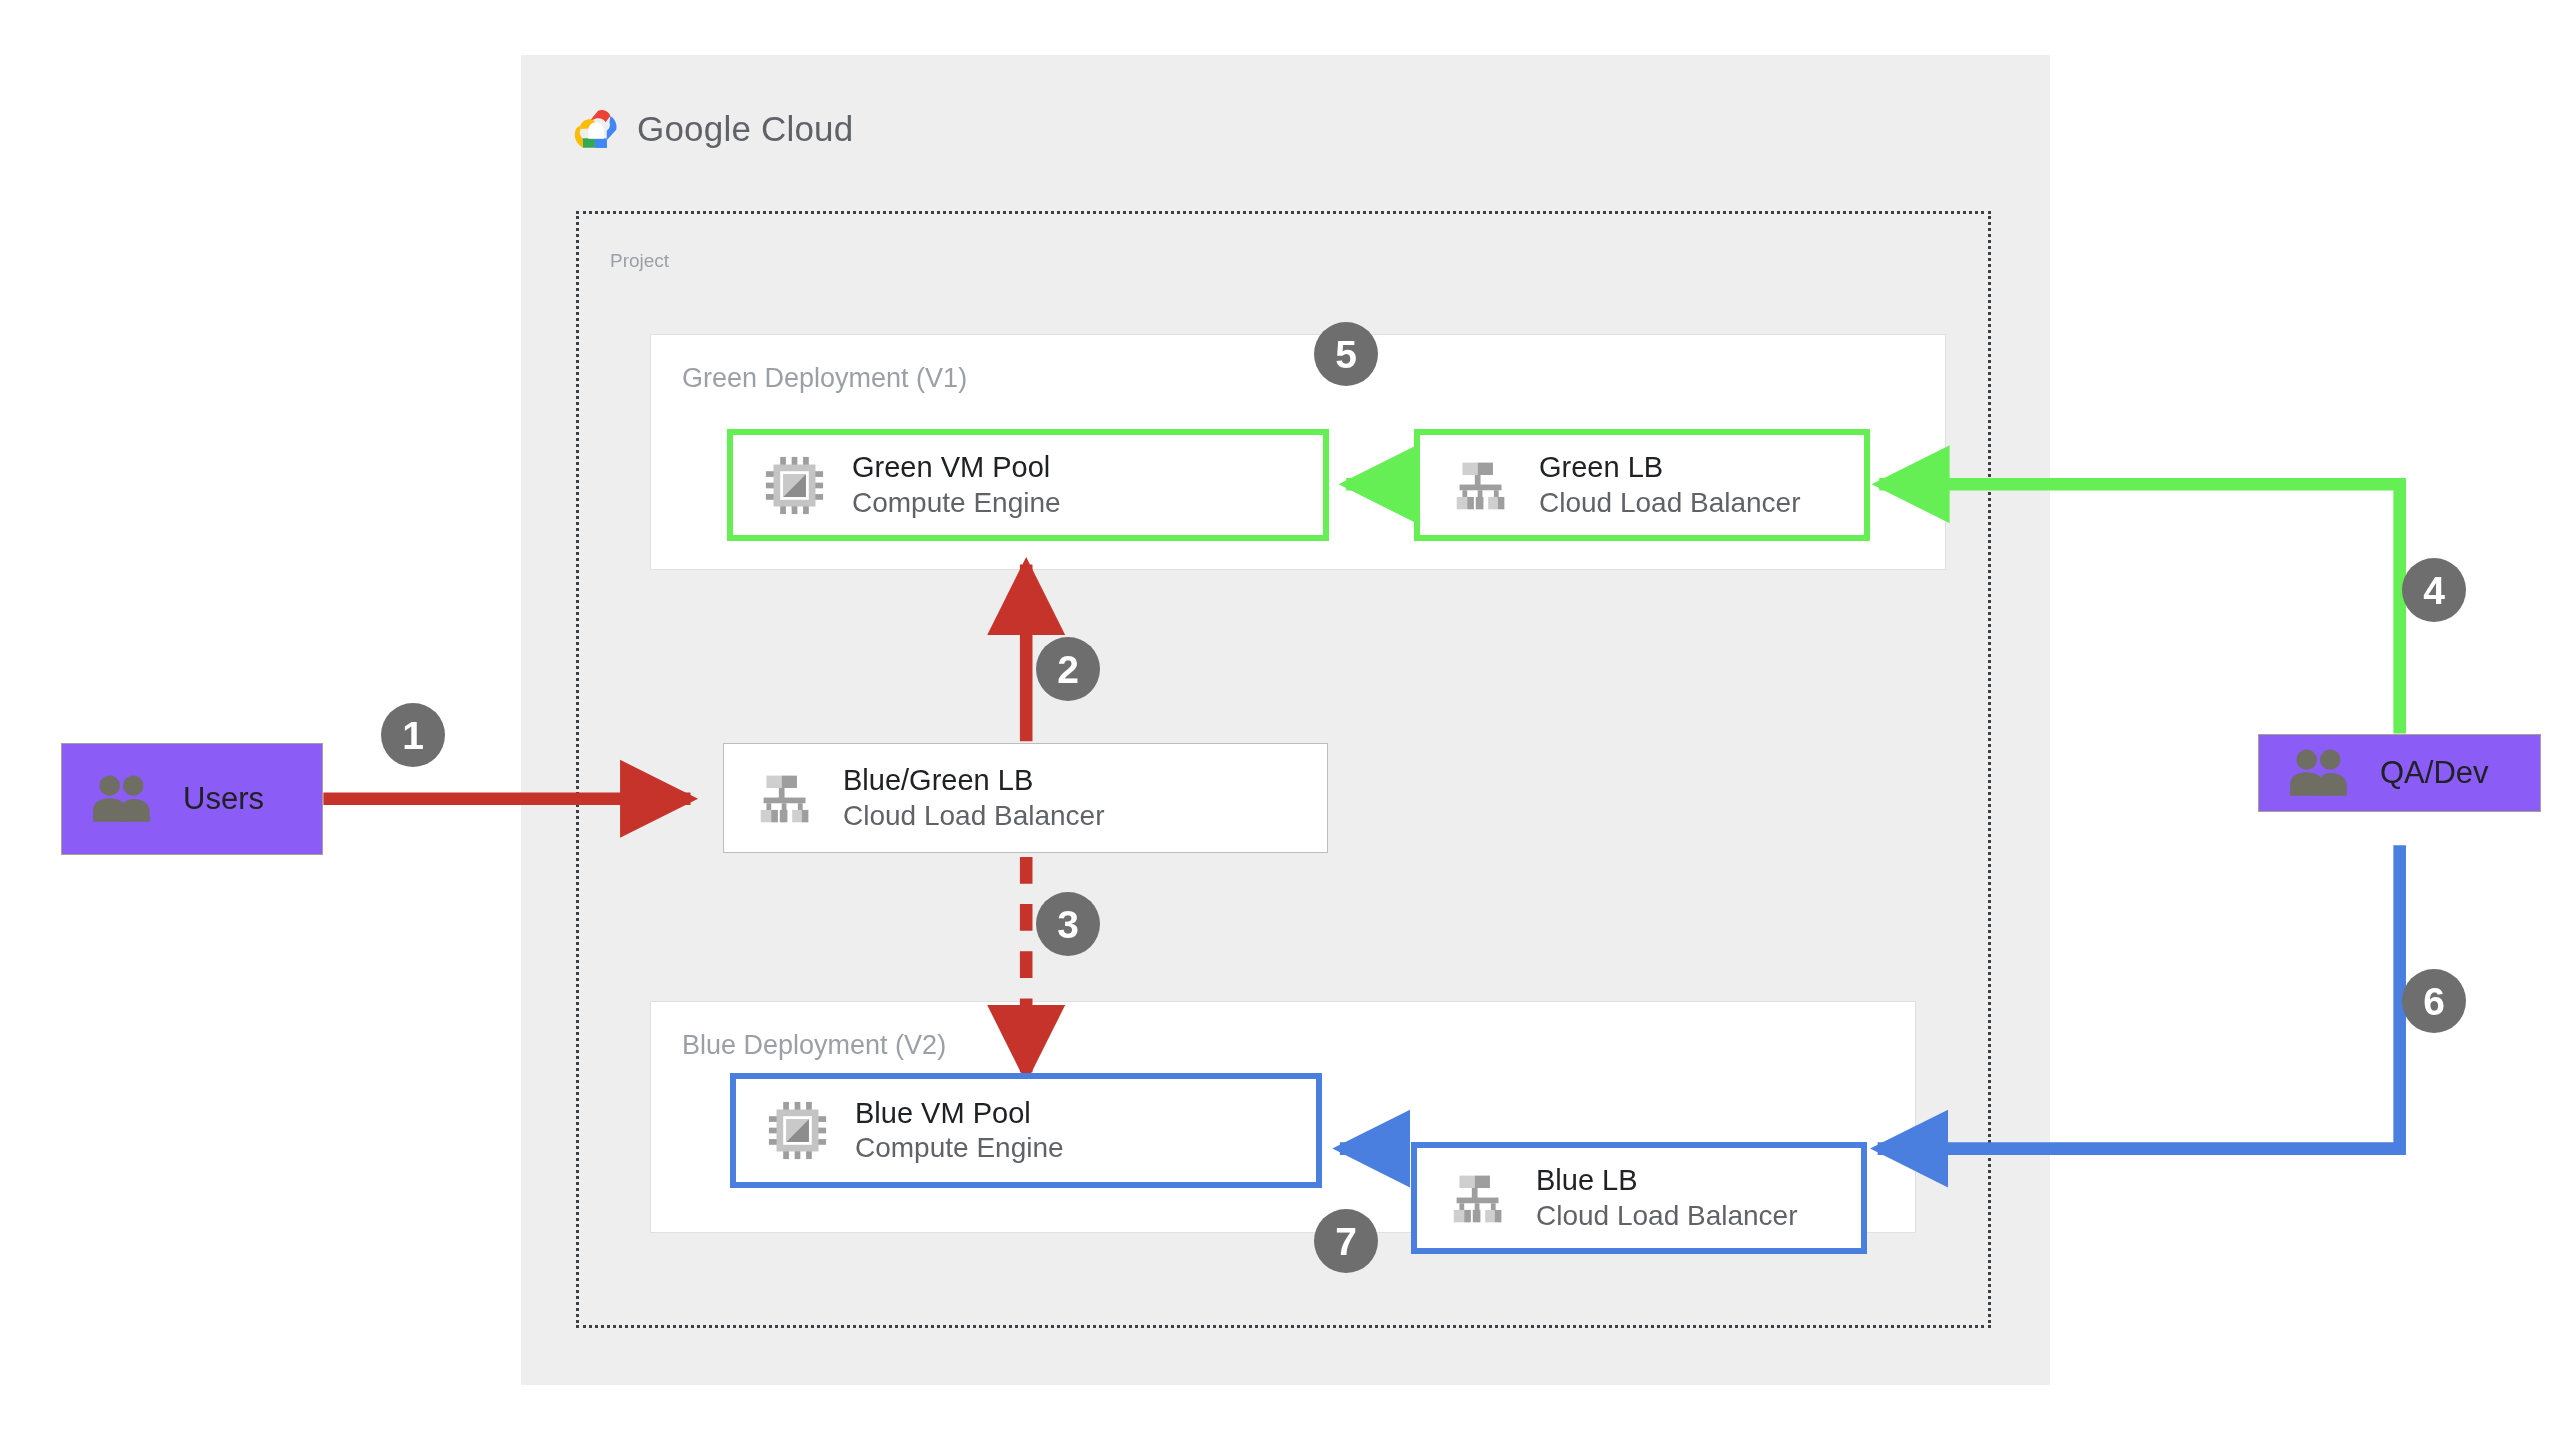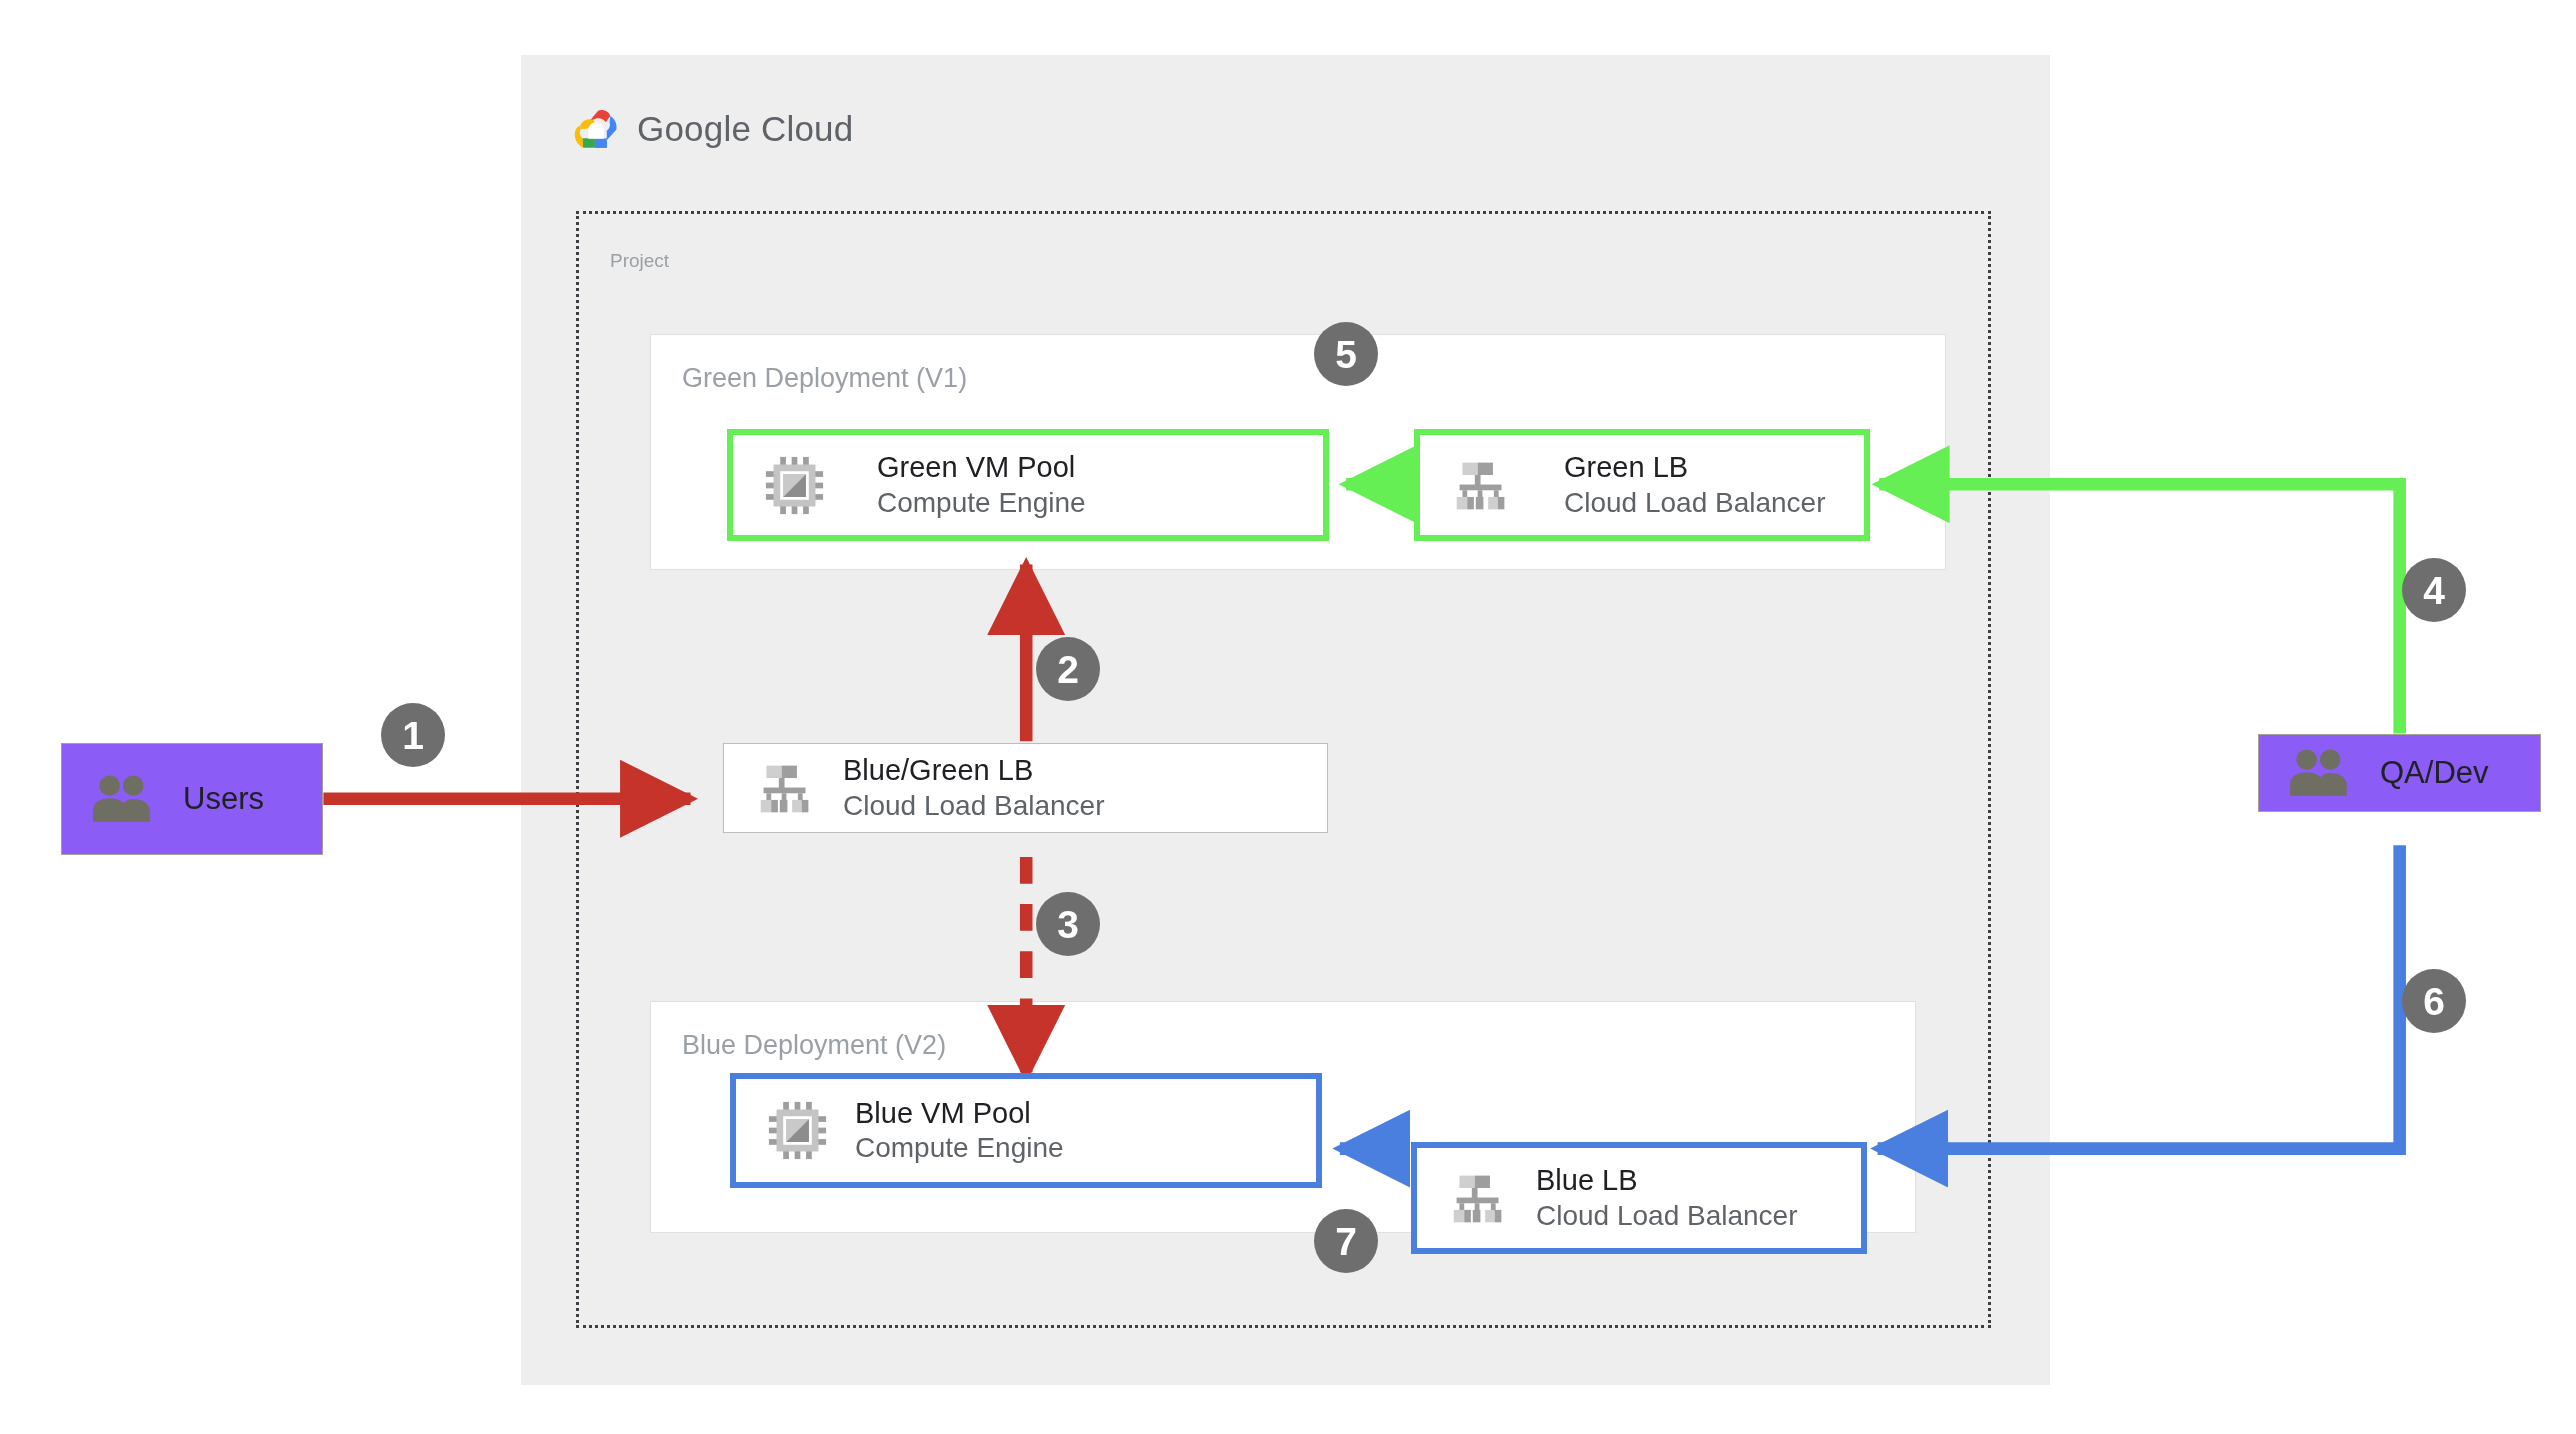--- a/index.html
+++ b/index.html
@@ -51,27 +51,27 @@
     display:flex;align-items:center;
   }
   .node .ico{
     flex:0 0 auto;margin-left:31px;margin-right:27px;
     width:61px;height:61px;display:block;
   }
   .node .txt{display:flex;flex-direction:column;justify-content:center;}
   .node .t1{font-size:29px;color:#202124;line-height:1.22;white-space:nowrap;}
   .node .t2{font-size:28px;color:#5f6368;line-height:1.22;white-space:nowrap;}
 
-  .node.green-b{border:6.3px solid #66ee55;gap:25px;}
+  .node.green-b{border:6.3px solid #66ee55;}
   .node.blue-b{border:6.3px solid #4a7fe0;}
   .node.plain-b{border:1.6px solid #bdbdbd;}
 
   #green-vm{left:727px;top:429px;width:602px;height:112px;}
   #green-lb{left:1414px;top:429px;width:456px;height:112px;}
-  #bg-lb{left:723px;top:743px;width:605px;height:90px;}
+  #bg-lb{left:723px;top:743px;width:605px;height:110px;}
   #blue-vm{left:730px;top:1073px;width:592px;height:115px;}
   #blue-lb{left:1411px;top:1142px;width:456px;height:112px;}
 
   
   .actor{
     position:absolute;box-sizing:border-box;
     background:#8b5cf6;border:1.6px solid #a6a193;
     display:flex;align-items:center;
   }
   .actor .ico{flex:0 0 auto;margin-left:28px;margin-right:27px;width:66px;height:52px;}

